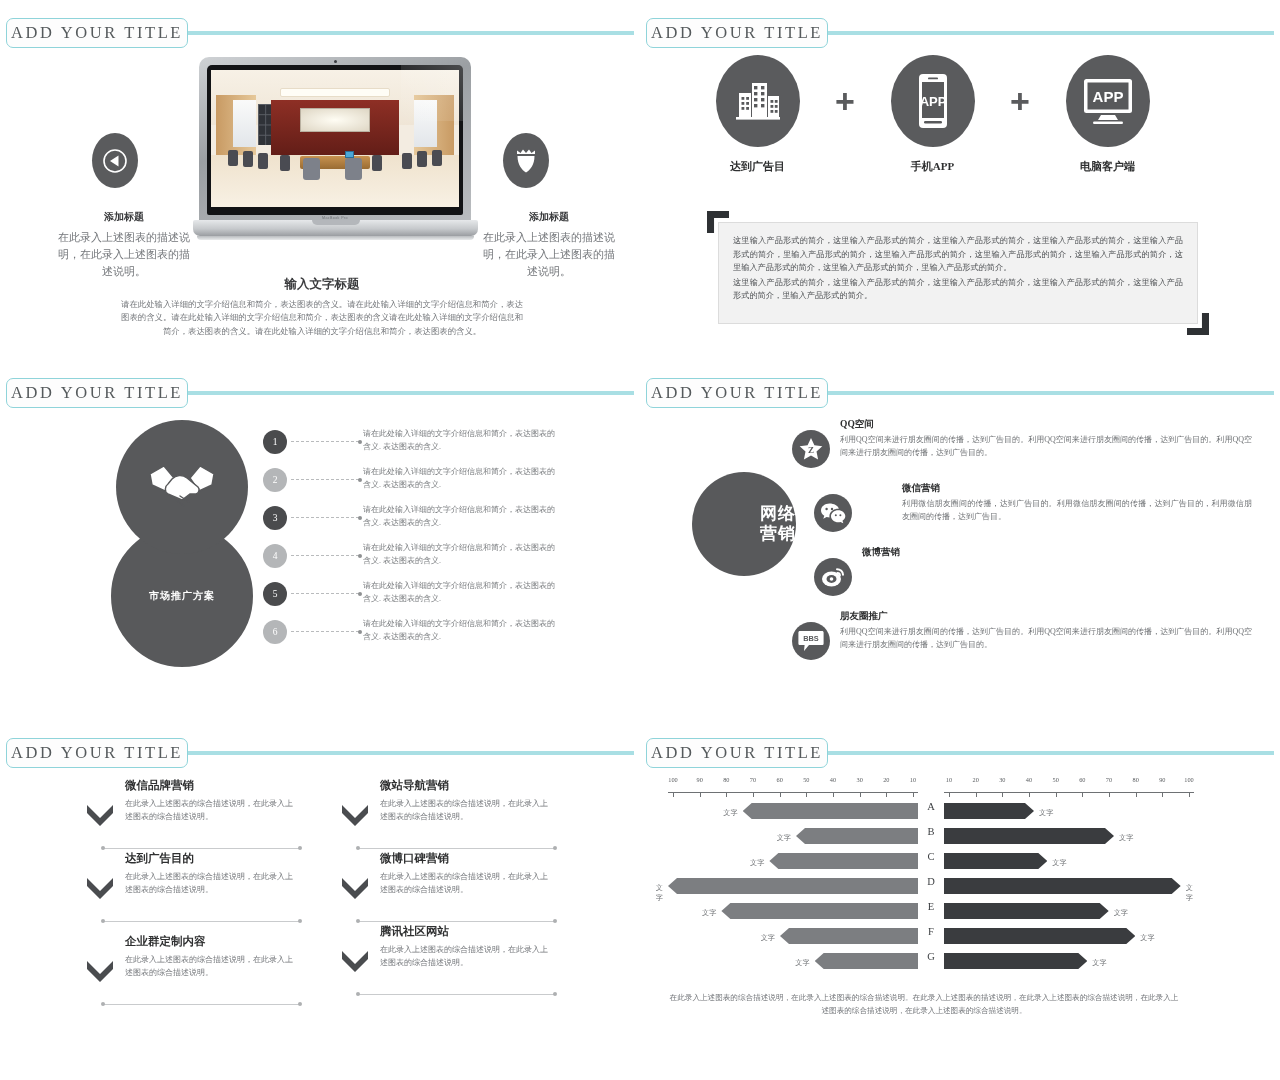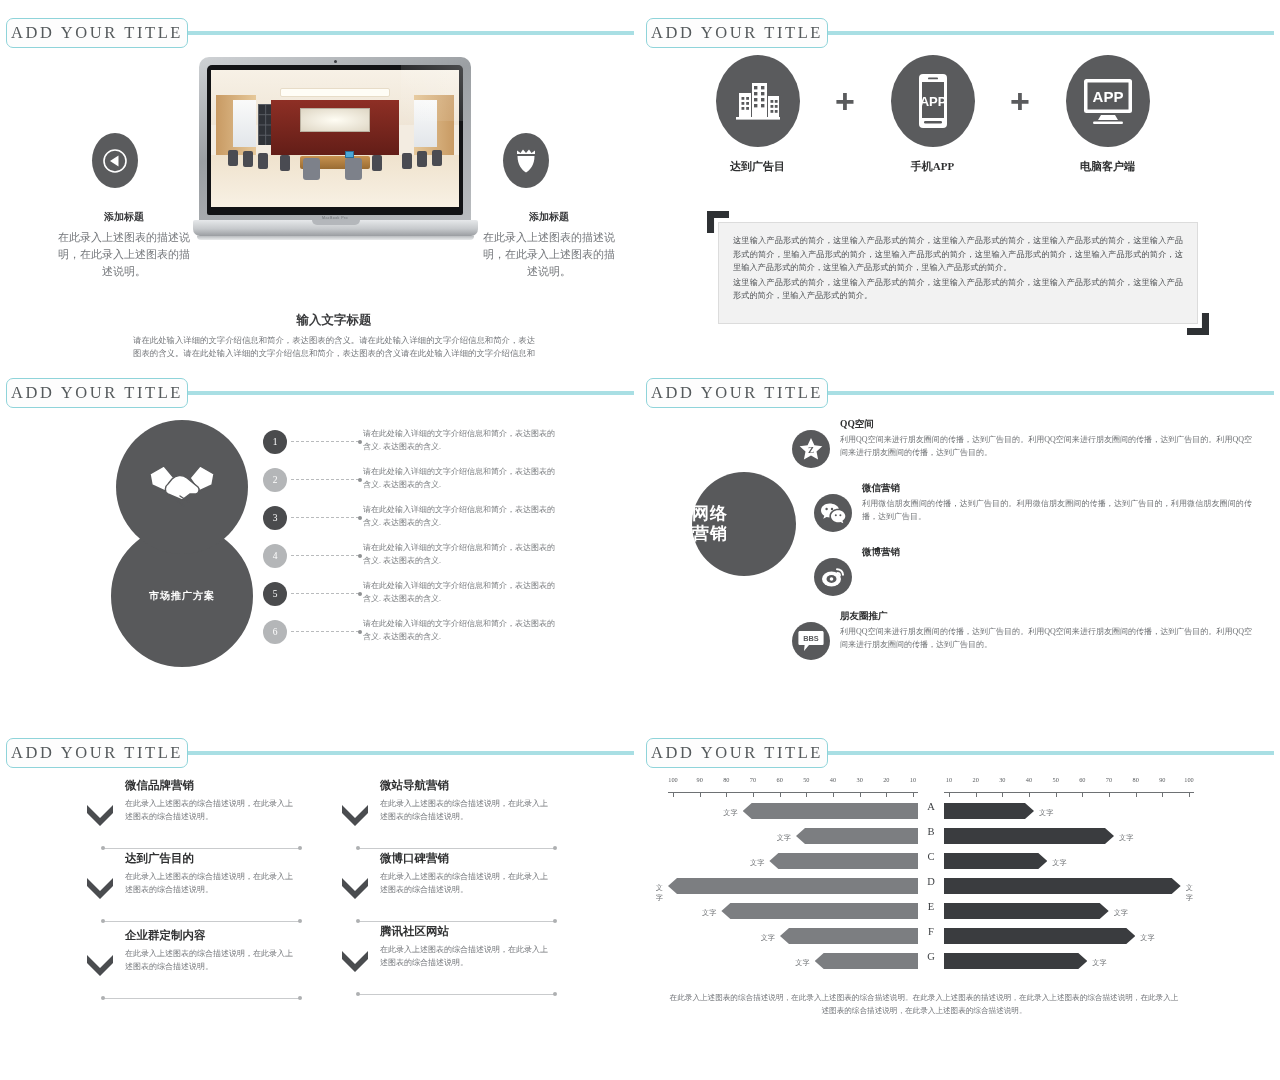--- a/index.html
+++ b/index.html
@@ -140,21 +140,21 @@
   }
   .icon-left-play { left:92px; top:133px; width:46px; height:55px; }
   .icon-right-crown { left:503px; top:133px; width:46px; height:55px; }
 
   .side-block { position:absolute; width:138px; }
   .side-block.left  { left:55px;  top:210px; text-align:center; }
   .side-block.right { left:480px; top:210px; text-align:center; }
   .side-title { font-size:10px; font-weight:bold; color:#3b3c3e; margin-bottom:5px; }
   .side-desc  { font-size:11px; line-height:1.55; color:#73767a; }
 
-  .center-block { position:absolute; left:132px; top:276px; width:404px; text-align:center;margin-top:36px; }
+  .center-block { position:absolute; left:120px; top:276px; width:404px; text-align:center; }
   .center-title { font-size:12.5px; font-weight:bold; color:#3b3c3e; margin-bottom:5px; }
   .center-desc  { font-size:8.4px; line-height:1.6; color:#73767a; text-align:center; }
 
   
   .chan-row { position:absolute; left:55px; top:55px; width:530px; height:150px;
               display:flex; align-items:flex-start; }
   .chan { width:125px; text-align:center; }
   .chan-circle {
     width:84px; height:92px; margin:0 auto; border-radius:50%;
     background:#5a5b5d; display:flex; align-items:center; justify-content:center;
@@ -208,36 +208,36 @@
   }
   .numtext {
     position:absolute; left:100px; top:-2px; width:196px;
     font-size:8px; line-height:1.6; color:#76797c;
   }
 
   
   .mr-big {
     position:absolute; left:52px; top:112px; width:104px; height:104px;
     border-radius:50%; background:#58595b;
-    display:flex; align-items:center; justify-content:flex-start; text-align:center;
+    display:flex; align-items:center; justify-content:flex-end; text-align:center;
   }
   .mr-big span { color:#fff; font-size:17px; font-weight:bold; line-height:1.2;
                  letter-spacing:1px; }
   .mr-list { position:absolute; left:152px; top:58px; width:460px; }
   .mr-item { position:relative; min-height:58px; margin-bottom:6px; }
   .mr-ico {
     position:absolute; left:0; top:12px; width:38px; height:38px; border-radius:50%;
     background:#58595b; display:flex; align-items:center; justify-content:center;
   }
   .mr-body { margin-left:48px; }
   .mr-title { font-size:9.5px; font-weight:bold; color:#2f3031; margin-bottom:3px; }
   .mr-desc  { font-size:8px; line-height:1.62; color:#6f7275; text-align:justify; }
   .mr-item.ind1 .mr-ico { left:0; }
   .mr-item.ind2 .mr-ico { left:22px; }
-  .mr-item.ind2 .mr-body { margin-left:70px; }
+  .mr-item.ind2 .mr-body { margin-left:110px; }
   .mr-item.ind3 .mr-ico { left:22px; }
   .mr-item.ind3 .mr-body { margin-left:70px; }
   .mr-item.ind4 .mr-ico { left:0; }
 
   
   .bl-grid { position:absolute; left:85px; top:58px; width:470px; }
   .bl-cell { position:absolute; width:215px; }
   .bl-chev { position:absolute; left:0; top:24px; width:30px; height:26px; }
   .bl-txt  { margin-left:40px; }
   .bl-h    { font-size:11.5px; font-weight:bold; color:#2f3031; margin-bottom:4px; }
@@ -640,21 +640,21 @@
               <path d="M2 3 L15 16 L28 3 L28 11 L15 24 L2 11 Z" fill="#4a4c4f"></path>
             </svg>
         </div>
         <div class="bl-txt">
           <div class="bl-h">微博口碑营销</div>
           <div class="bl-p">在此录入上述图表的综合描述说明，在此录入上述图表的综合描述说明。</div>
         </div>
         <div class="bl-rule"></div>
       </div>
 
-      <div class="bl-cell" style="left:0;top:150px">
+      <div class="bl-cell" style="left:0;top:156px">
         <div class="bl-chev">
           <svg width="30" height="26" viewBox="0 0 30 26">
               <path d="M2 3 L15 16 L28 3 L28 11 L15 24 L2 11 Z" fill="#4a4c4f"></path>
             </svg>
         </div>
         <div class="bl-txt">
           <div class="bl-h">企业群定制内容</div>
           <div class="bl-p">在此录入上述图表的综合描述说明，在此录入上述图表的综合描述说明。</div>
         </div>
         <div class="bl-rule"></div>

